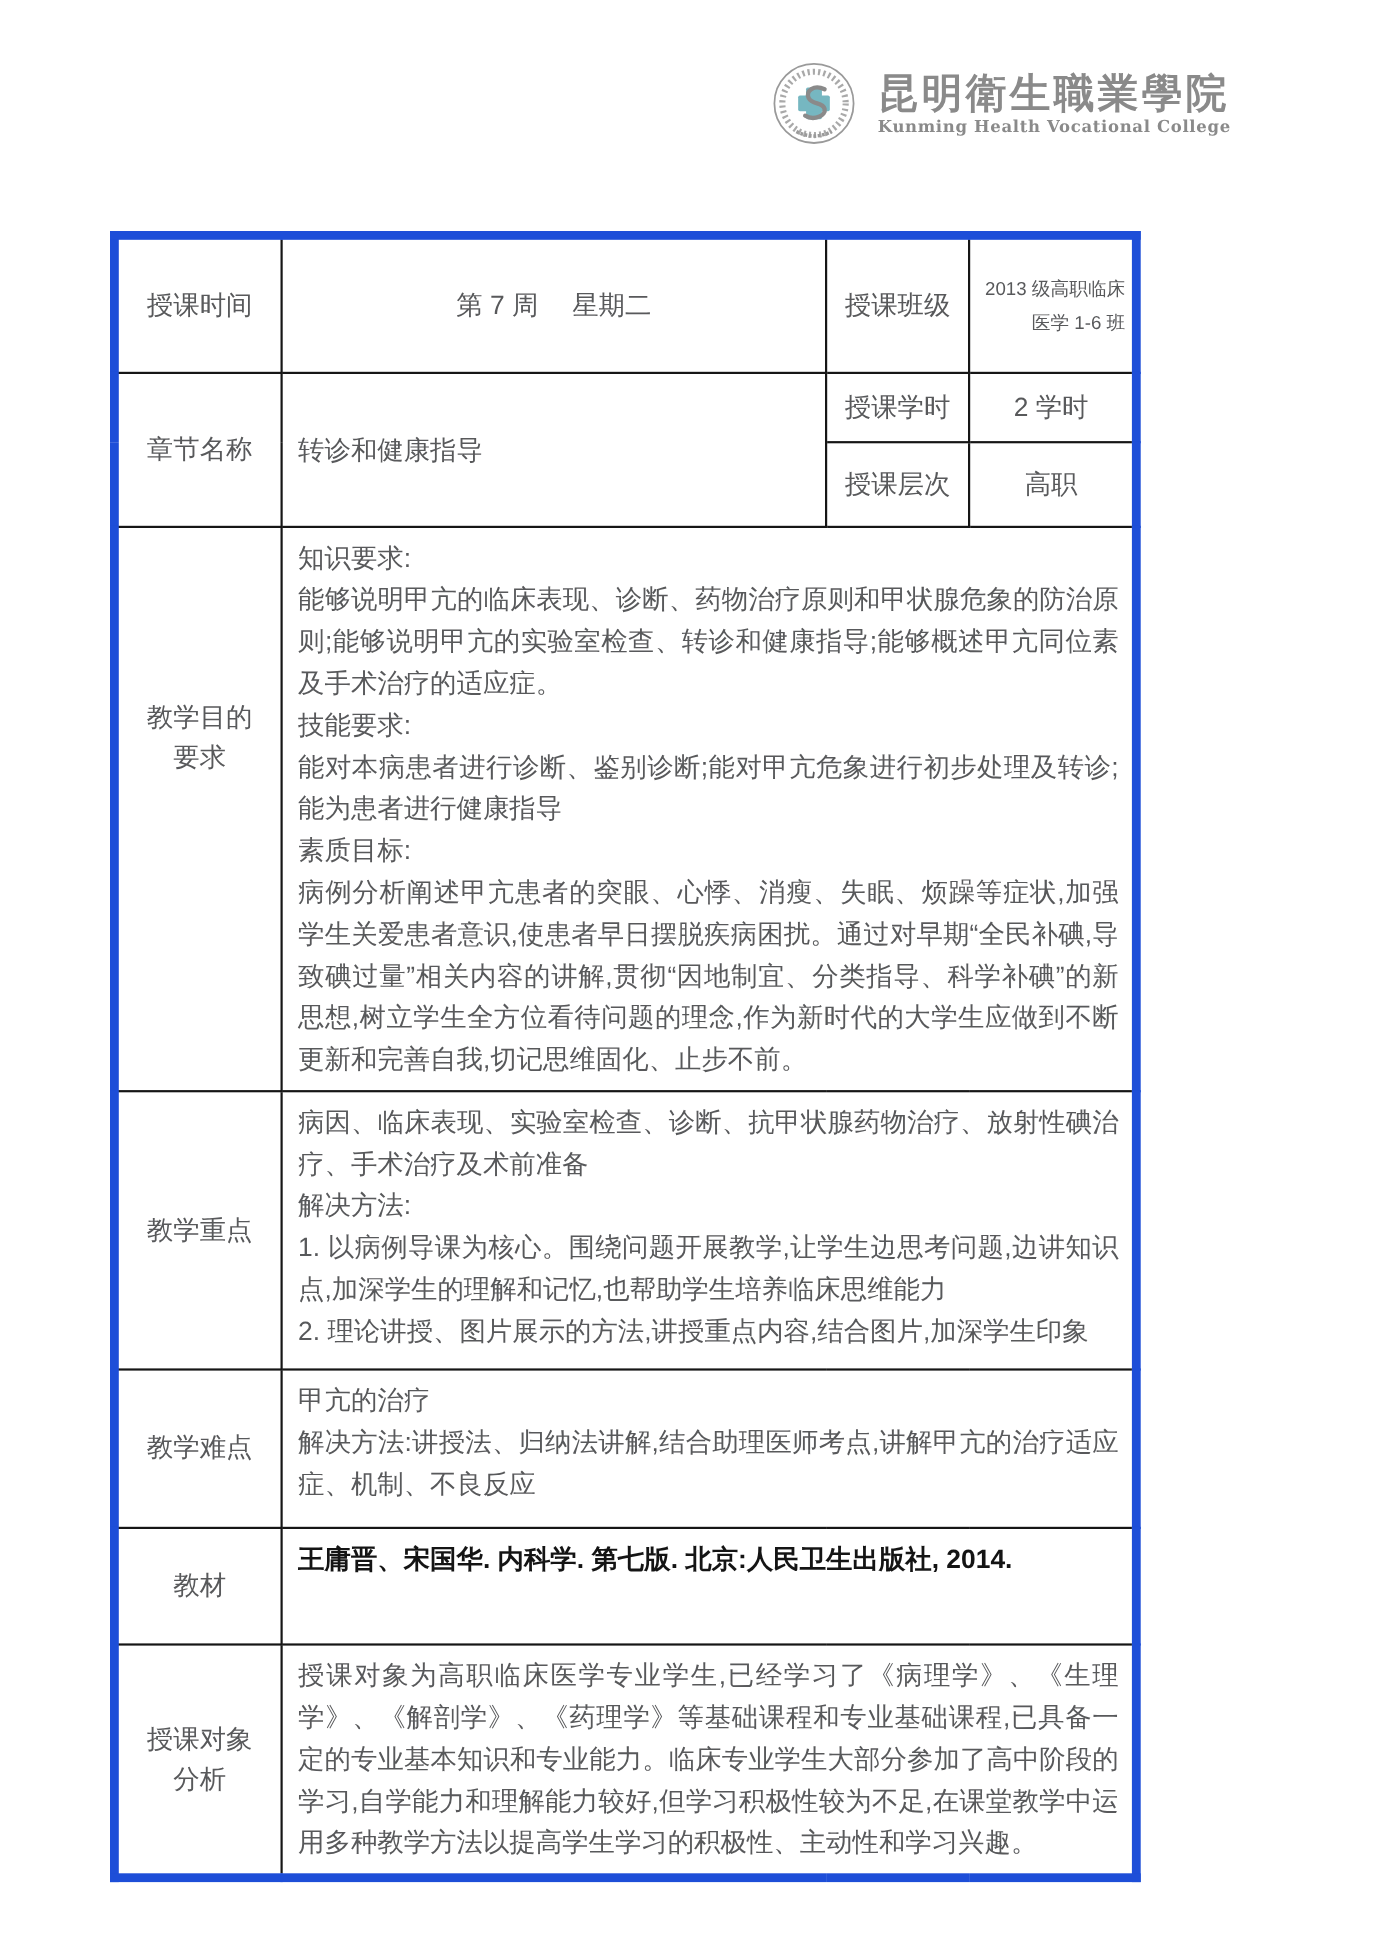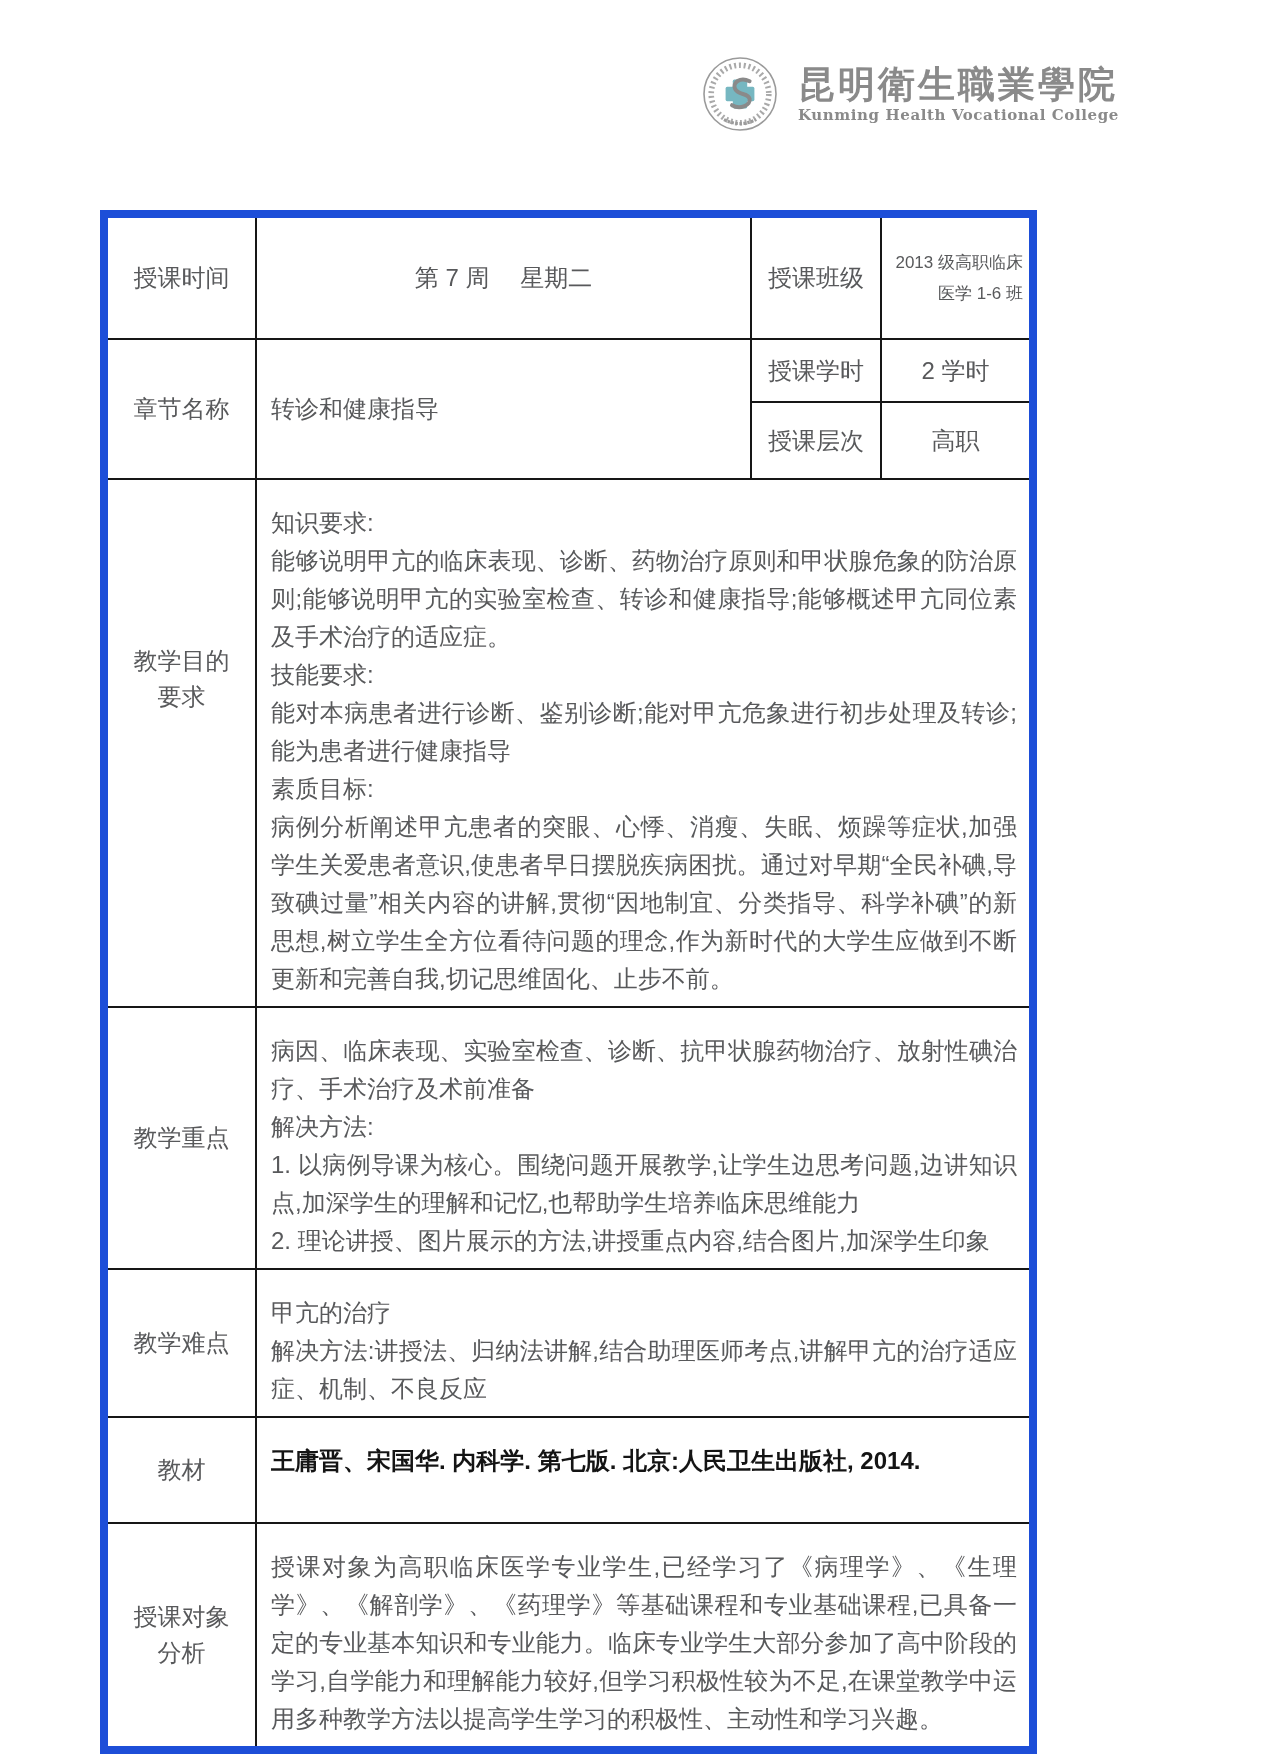--- a/index.html
+++ b/index.html
@@ -26,21 +26,21 @@
     border:8px solid #1d4ed8;
     font-size:24px;color:#58595b;
   }
   table.plan td{border:2px solid #161616;overflow:hidden;}
   td.lbl{text-align:center;vertical-align:middle;white-space:pre-line;line-height:36px;}
   td.val-c{text-align:center;vertical-align:middle;line-height:34px;}
   td.chapter{vertical-align:middle;text-align:left;padding-left:14px;}
   td.classv{font-size:17px;line-height:31px;padding:4px 6px;text-align:right;vertical-align:middle;}
   td.content{
     vertical-align:top;text-align:justify;
-    padding:24px 12px 8px 14px;line-height:38px;white-space:pre-line;
+    padding:9px 12px 8px 14px;line-height:38px;white-space:pre-line;
   }
   td.textbook{font-weight:bold;color:#141414;}
   td.obj-lbl{padding-bottom:130px;}
   tr.r1{height:125px;}
   tr.r2a{height:63px;}
   tr.r2b{height:77px;}
   tr.r3{height:460px;}
   tr.r4{height:253px;}
   tr.r5{height:144px;}
   tr.r6{height:106px;}

